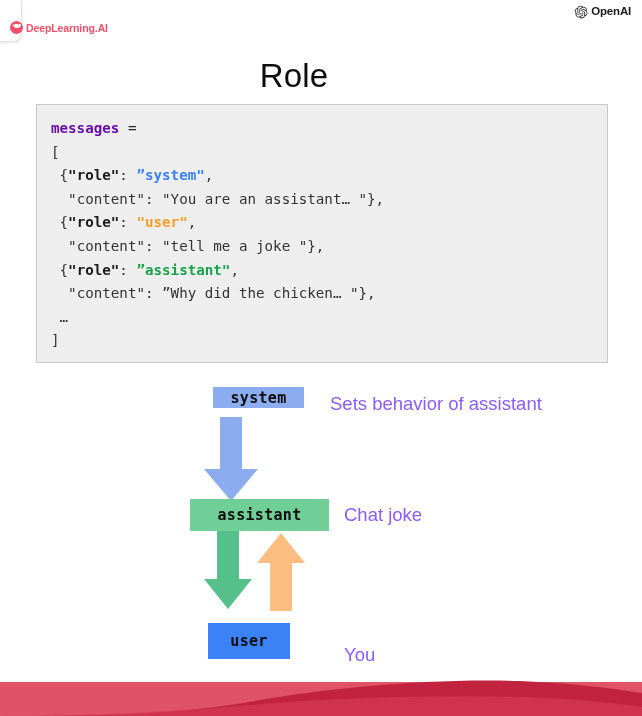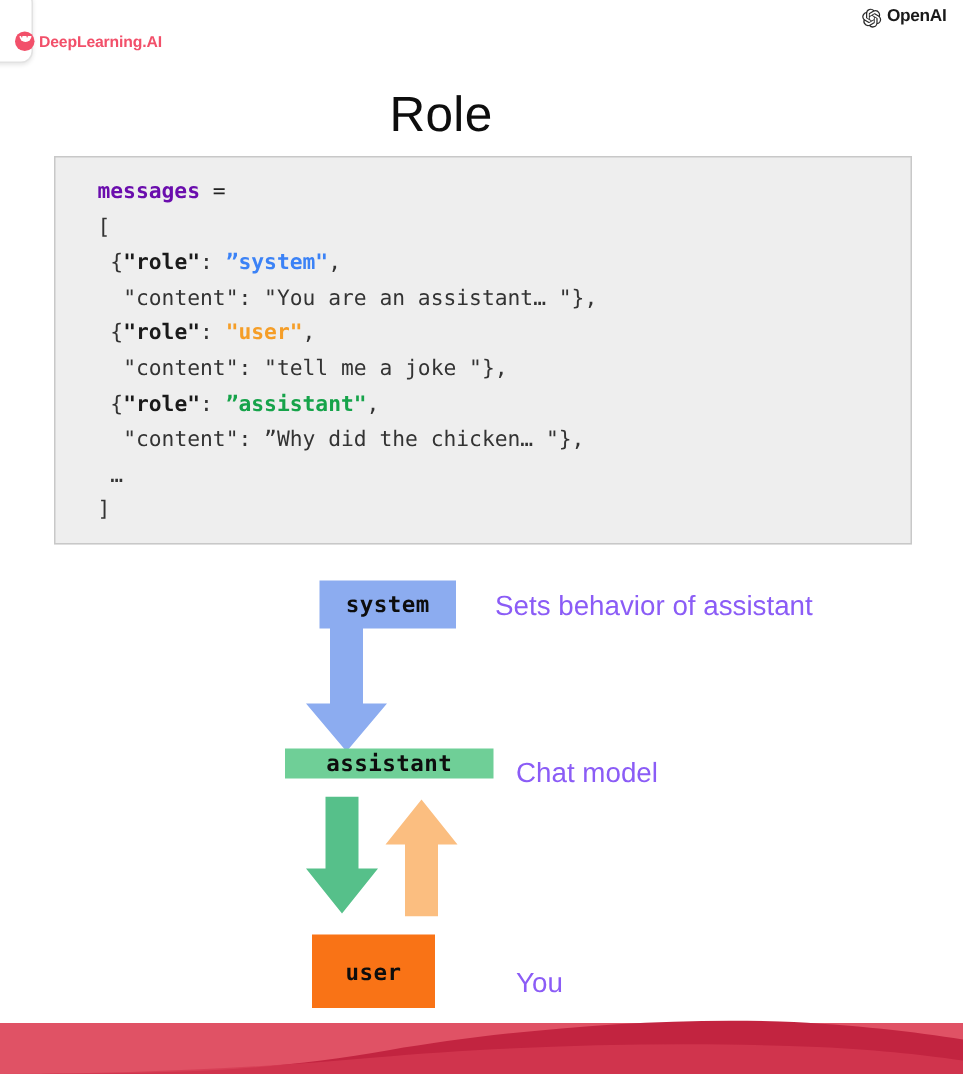--- a/index.html
+++ b/index.html
@@ -113,21 +113,21 @@
   
   .code-block {
     position: absolute;
     left: 36px;
     top: 104px;
     width: 572px;
     height: 259px;
     box-sizing: border-box;
     background: #eeeeee;
     border: 1px solid #c8c8c8;
-    padding: 12px 0 0 28px;
+    padding: 12px 0 0 14px;
     font-family: "DejaVu Sans Mono", "Liberation Mono", monospace;
     font-size: 14.2px;
     line-height: 23.6px;
     color: #222222;
     white-space: pre;
     z-index: 2;
     overflow: hidden;
   }
   .code-line { white-space: pre; }
   .tok-var     { color: #6a0dad; font-weight: 700; }
@@ -146,23 +146,23 @@
     box-sizing: border-box;
     display: flex;
     align-items: center;
     justify-content: center;
     font-family: "DejaVu Sans Mono", "Liberation Mono", monospace;
     font-size: 15px;
     font-weight: 700;
     color: #0d0d0d;
     letter-spacing: 0.3px;
   }
-  .box-system    { left: 213px; top: 387px; width: 91px;  height: 32px; background: #8cacf0; }
-  .box-assistant { left: 190px; top: 499px; width: 139px; height: 20px; background: #6fcf97; }
-  .box-user      { left: 208px; top: 623px; width: 82px;  height: 49px; background: #f97316; }
+  .box-system    { left: 213px; top: 387px; width: 91px;  height: 21px; background: #8cacf0; }
+  .box-assistant { left: 190px; top: 499px; width: 139px; height: 32px; background: #6fcf97; }
+  .box-user      { left: 208px; top: 623px; width: 82px;  height: 36px; background: #3b82f6; }
 
   .role-caption {
     position: absolute;
     font-size: 18.5px;
     font-weight: 400;
     color: #8b5cf6;
     white-space: nowrap;
   }
   .cap-system    { left: 330px; top: 393px; }
   .cap-assistant { left: 344px; top: 504px; }
@@ -213,21 +213,21 @@
   </div>
   <div class="role-caption cap-system">Sets behavior of assistant</div>
 
   <svg class="arrow-svg arr-blue" width="70" height="86" viewBox="0 0 70 86">
     <polygon points="24,0 46,0 46,52 62,52 35,84 8,52 24,52" fill="#8cacf0"></polygon>
   </svg>
 
   <div class="role-box box-assistant">
     <span>assistant</span>
   </div>
-  <div class="role-caption cap-assistant">Chat model</div>
+  <div class="role-caption cap-assistant">Chat joke</div>
 
   <svg class="arrow-svg arr-green" width="56" height="80" viewBox="0 0 56 80">
     <polygon points="17,0 39,0 39,48 52,48 28,78 4,48 17,48" fill="#56c08a"></polygon>
   </svg>
 
   <svg class="arrow-svg arr-orange" width="56" height="80" viewBox="0 0 56 80">
     <polygon points="28,2 52,32 39,32 39,80 17,80 17,32 4,32" fill="#fbbe80"></polygon>
   </svg>
 
   <div class="role-box box-user">

